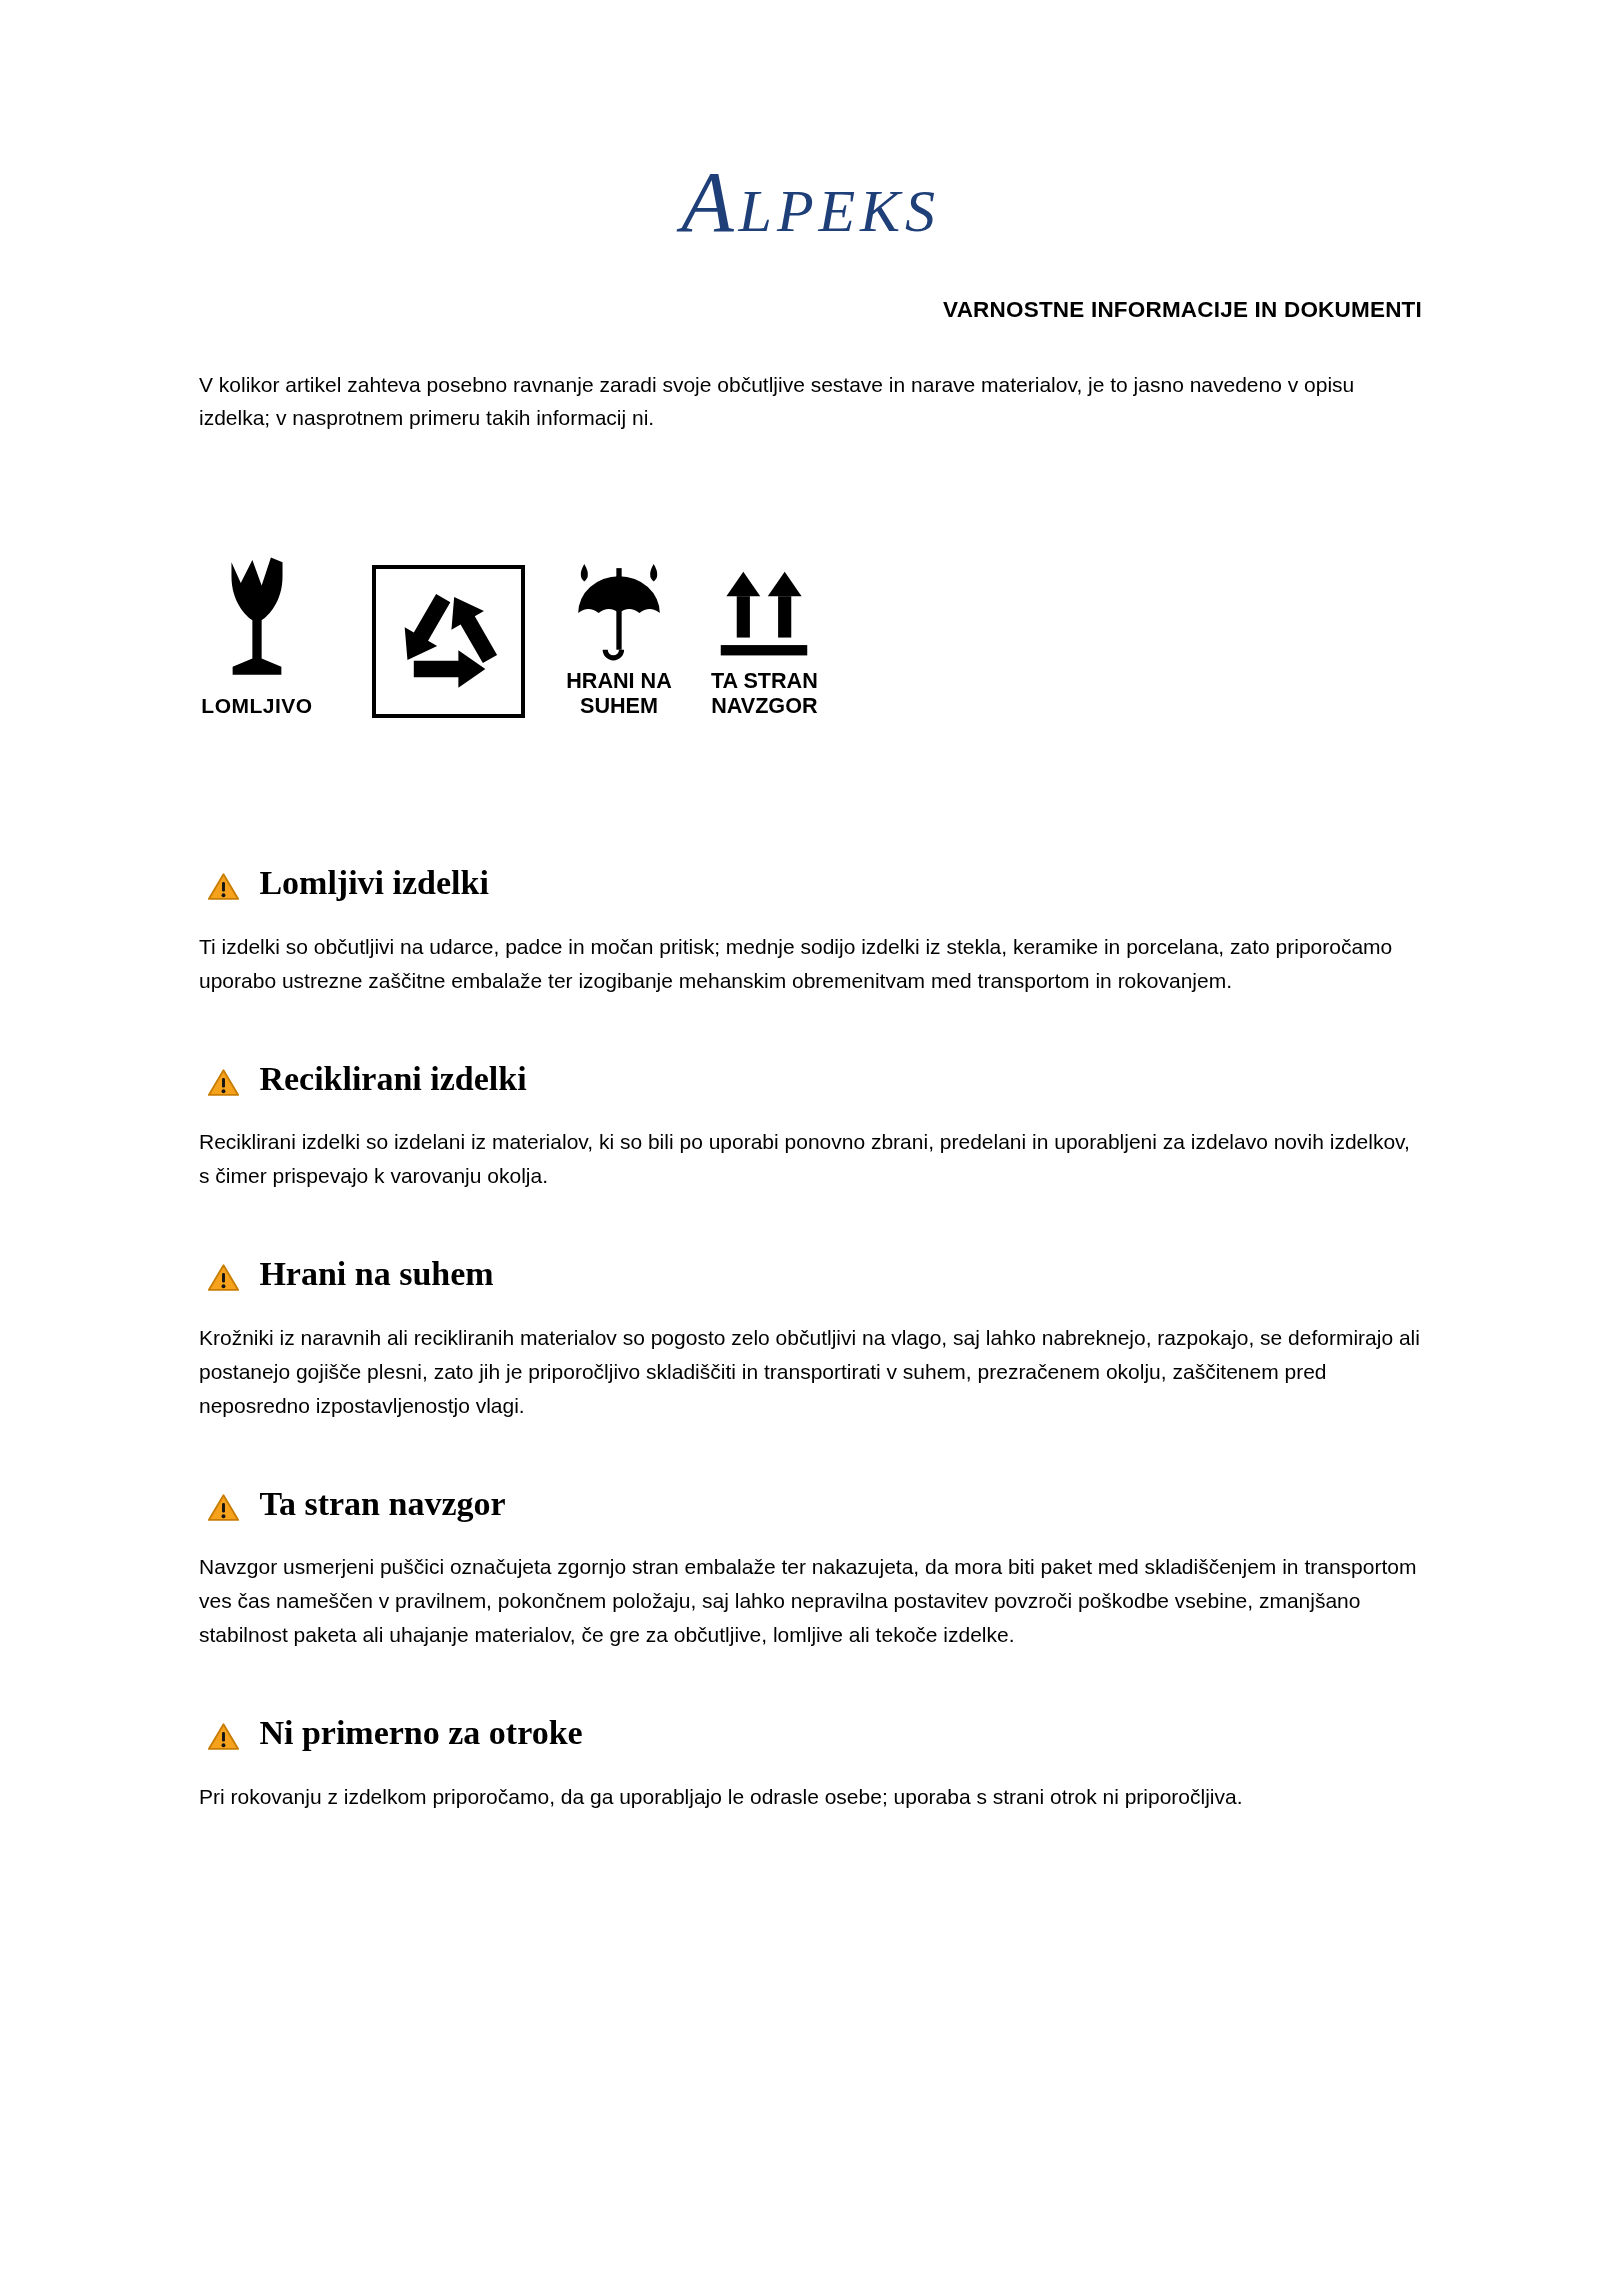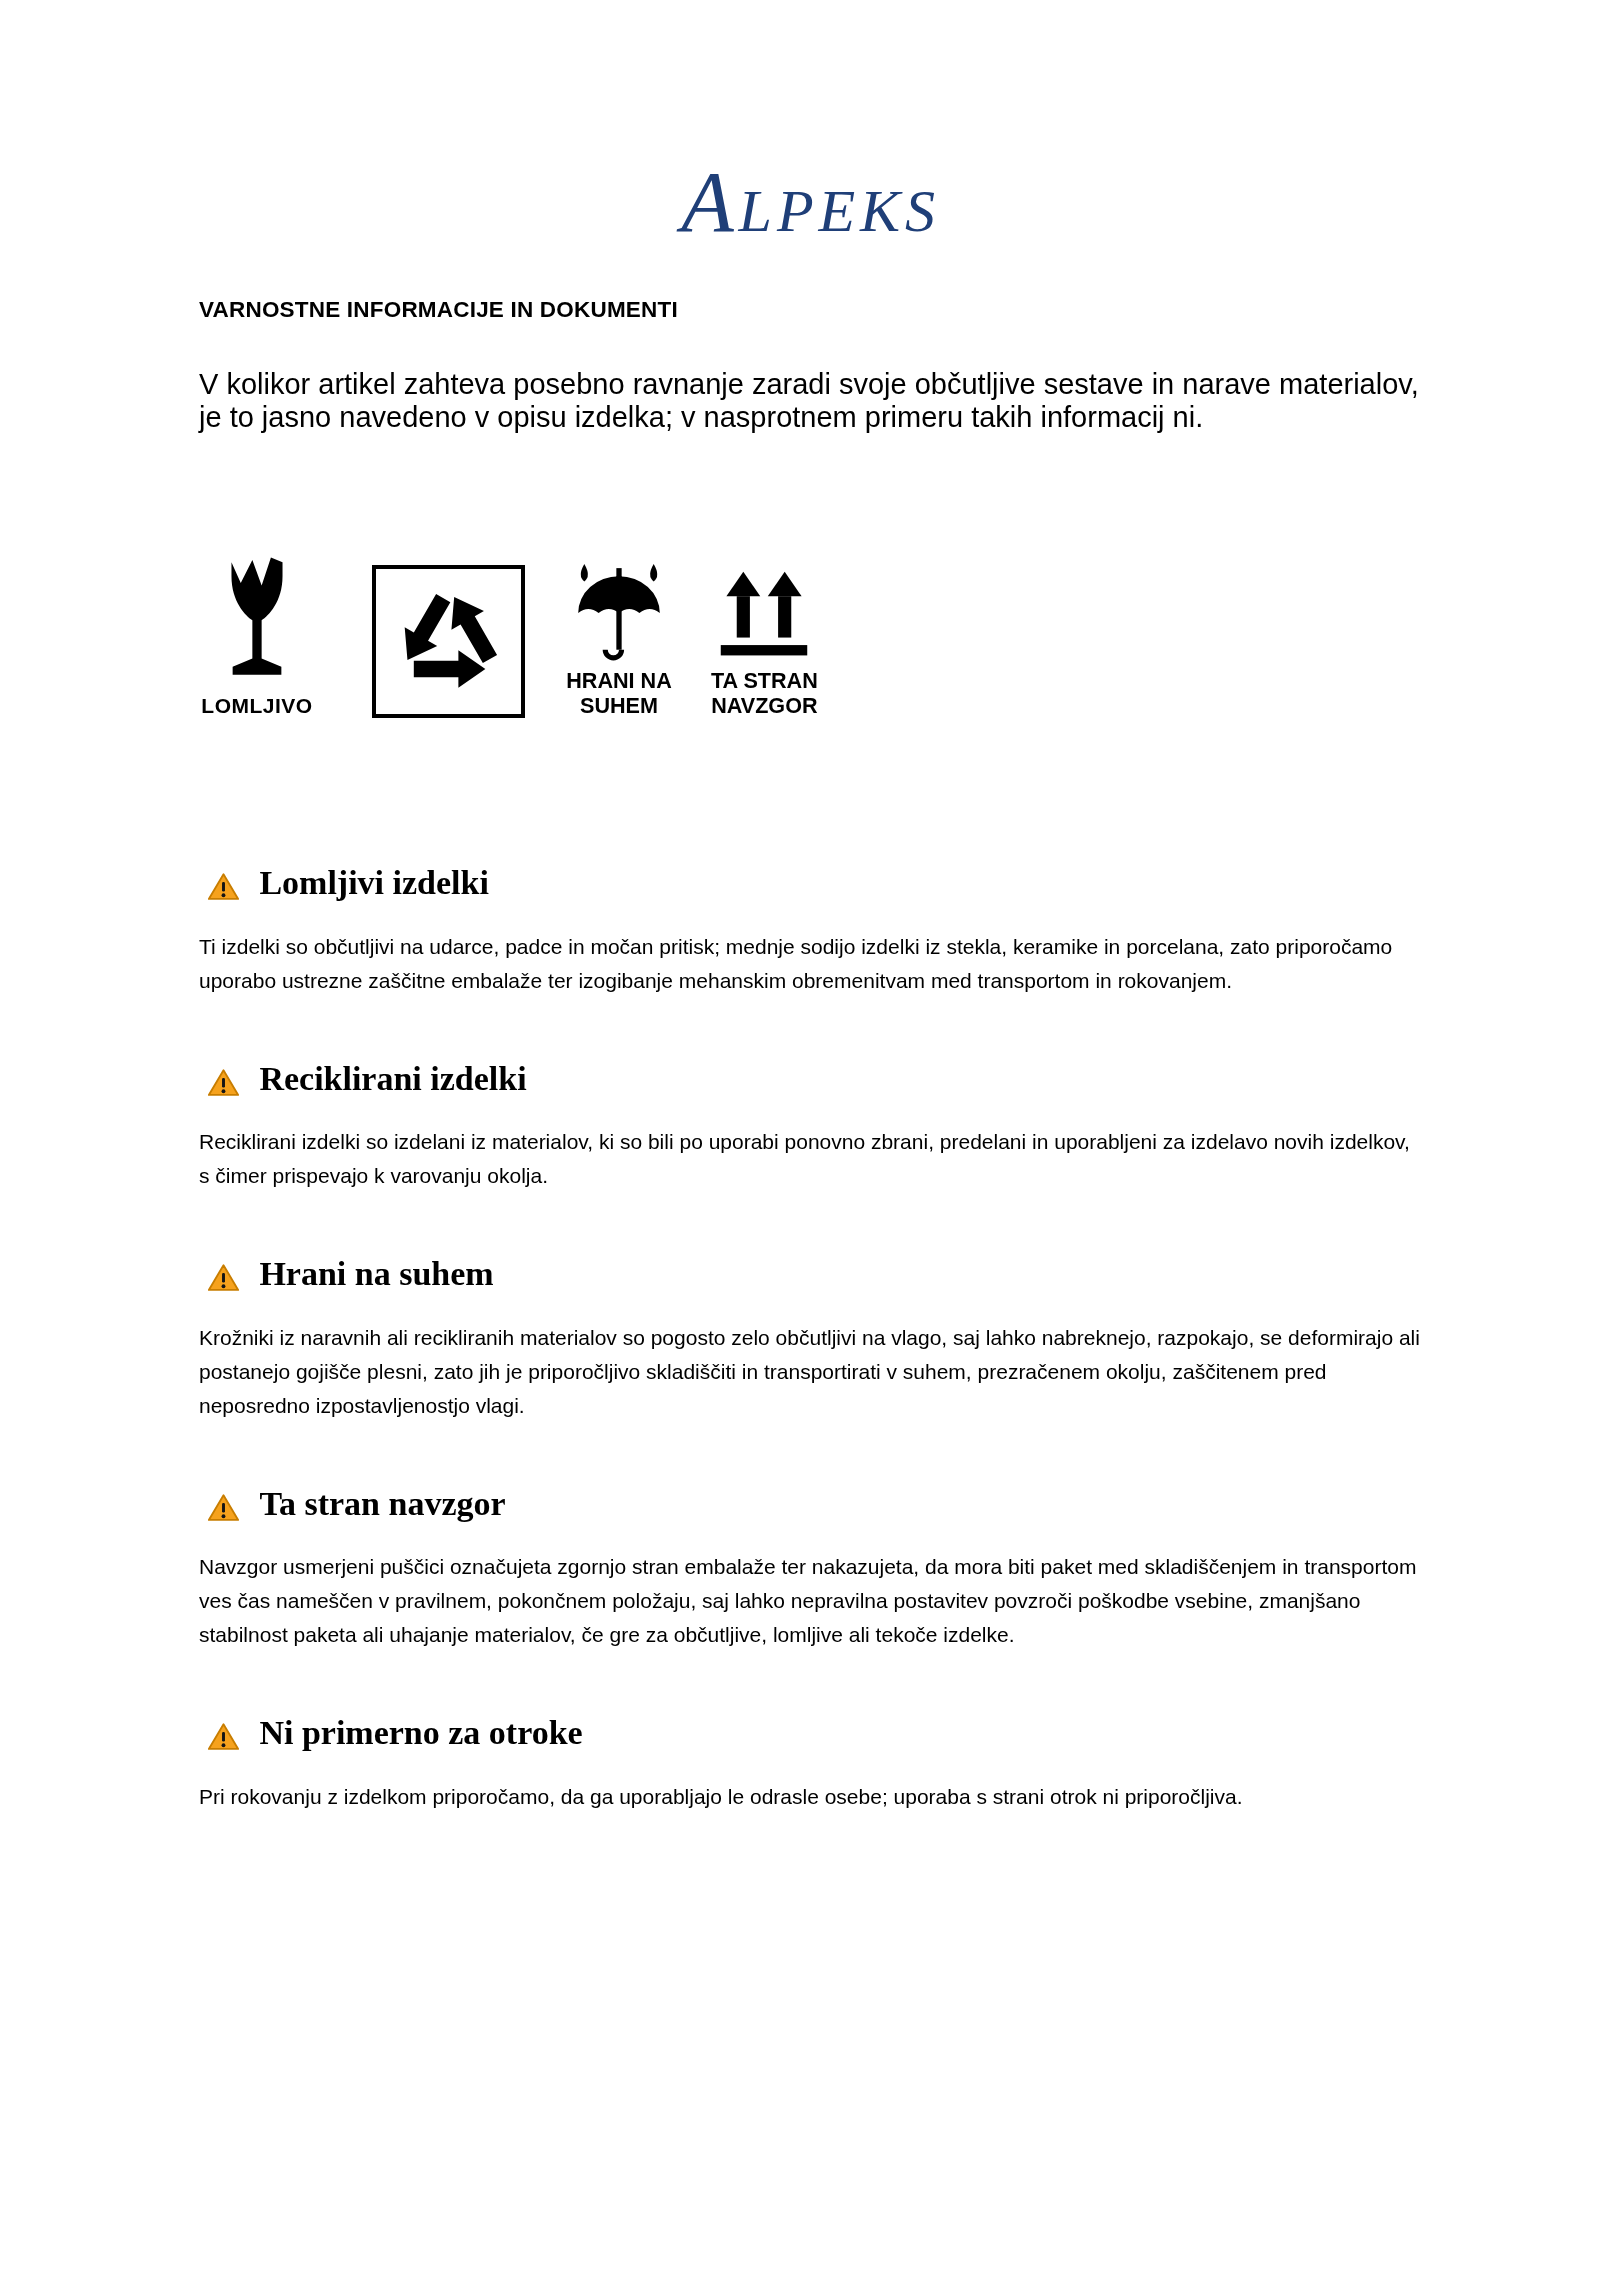--- a/index.html
+++ b/index.html
@@ -19,28 +19,28 @@
     font-style: italic;
     font-variant: small-caps;
     font-weight: 500;
     font-size: 86px;
     line-height: 1.1;
     color: #1f3f78;
     letter-spacing: 4.9px;
   }
   .doc-title {
     margin-top: 47px;
-    text-align: left;
+    text-align: right;
     font-weight: 700;
     font-size: 22.5px;
     letter-spacing: 0.2px;
   }
   .intro {
     margin-top: 45px;
-    font-size: 29px;
+    font-size: 21px;
     line-height: 33px;
   }
   .icons-row {
     margin-top: 116px;
     display: flex;
     align-items: flex-end;
   }
   .symbol { display: flex; flex-direction: column; align-items: center; }
   .symbol svg { display: block; }
   .sym-label {

